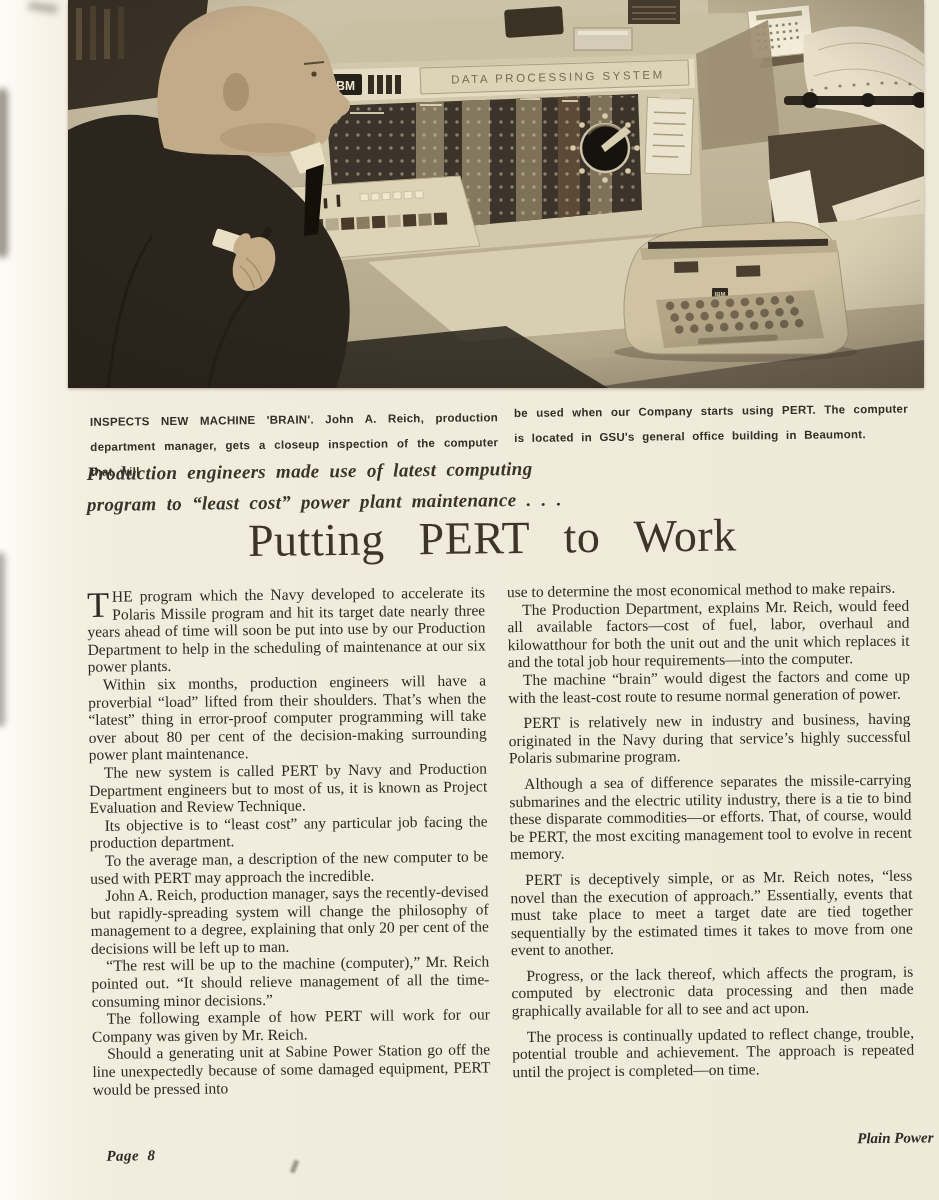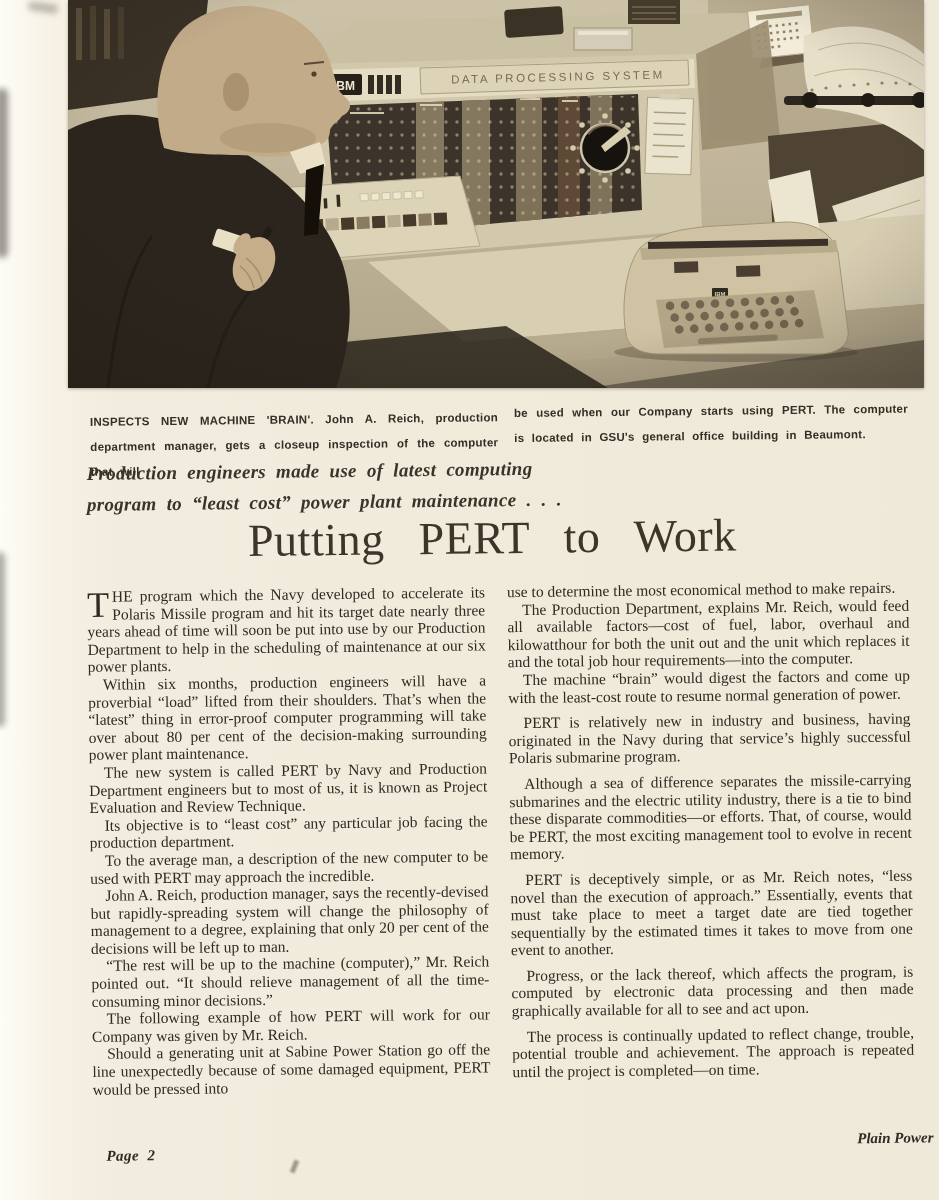--- a/index.html
+++ b/index.html
@@ -365,17 +365,17 @@
           <p>The Production Department, explains Mr. Reich, would feed all available factors—cost of fuel, labor, overhaul and kilowatthour for both the unit out and the unit which replaces it and the total job hour requirements—into the computer.</p>
           <p>The machine “brain” would digest the factors and come up with the least-cost route to resume normal generation of power.</p>
           <p>PERT is relatively new in industry and business, having originated in the Navy during that service’s highly successful Polaris submarine program.</p>
           <p>Although a sea of difference separates the missile-carrying submarines and the electric utility industry, there is a tie to bind these disparate commodities—or efforts. That, of course, would be PERT, the most exciting management tool to evolve in recent memory.</p>
           <p>PERT is deceptively simple, or as Mr. Reich notes, “less novel than the execution of approach.” Essentially, events that must take place to meet a target date are tied together sequentially by the estimated times it takes to move from one event to another.</p>
           <p>Progress, or the lack thereof, which affects the program, is computed by electronic data processing and then made graphically available for all to see and act upon.</p>
           <p>The process is continually updated to reflect change, trouble, potential trouble and achievement. The approach is repeated until the project is com­pleted—on time.</p>
         </div>
     </div>
 
-    <span class="footer-left">Page 2</span>
+    <span class="footer-left">Page 8</span>
     <span class="footer-right">Plain Power</span>
 
   </div>
 </div>
 
 </body></html>

